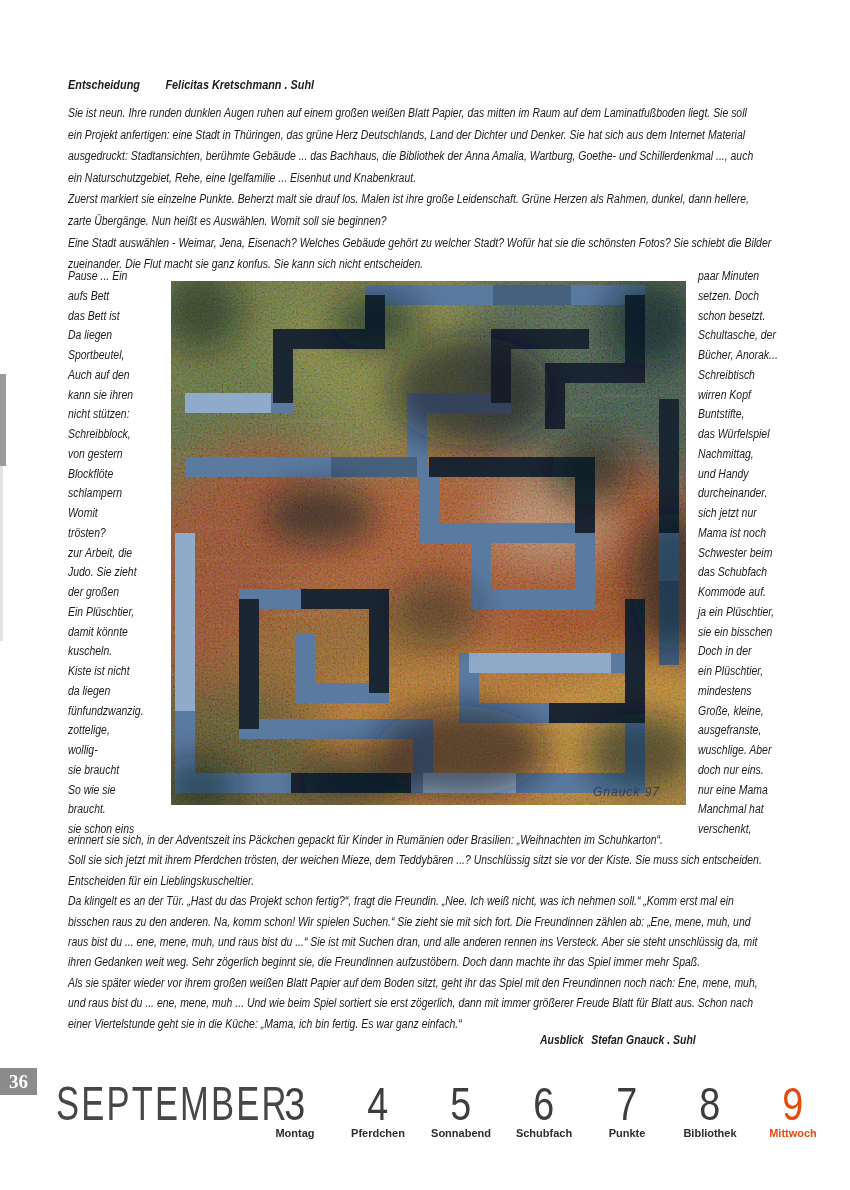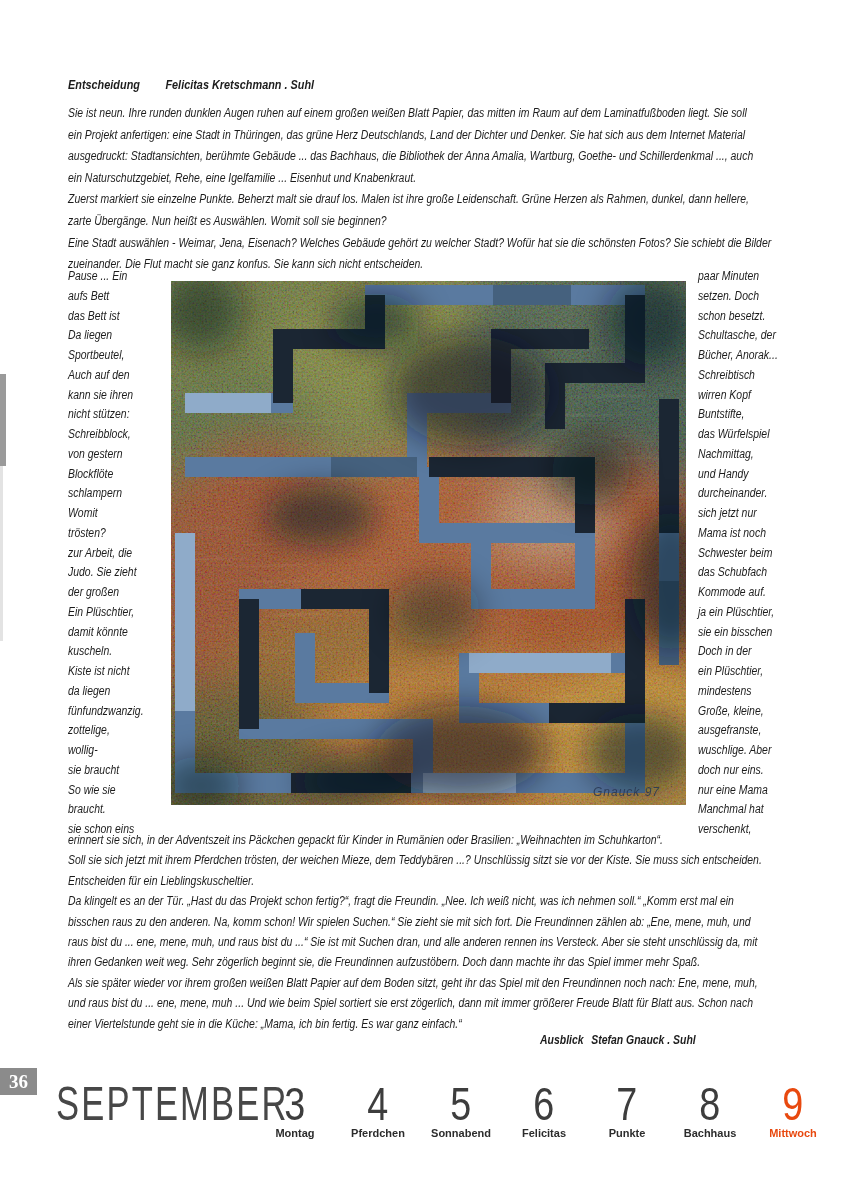--- a/index.html
+++ b/index.html
@@ -246,29 +246,29 @@
       <div class="day">
       <div class="num">4</div>
       <div class="dlbl">Pferdchen</div>
     </div>
       <div class="day">
       <div class="num">5</div>
       <div class="dlbl">Sonnabend</div>
     </div>
       <div class="day">
       <div class="num">6</div>
-      <div class="dlbl">Felicitas</div>
+      <div class="dlbl">Schubfach</div>
     </div>
       <div class="day">
       <div class="num">7</div>
       <div class="dlbl">Punkte</div>
     </div>
       <div class="day">
       <div class="num">8</div>
-      <div class="dlbl">Bachhaus</div>
+      <div class="dlbl">Bibliothek</div>
     </div>
       <div class="day highlight">
       <div class="num">9</div>
       <div class="dlbl">Mittwoch</div>
     </div>
     </div>
 
 </div>
 
 </body></html>

